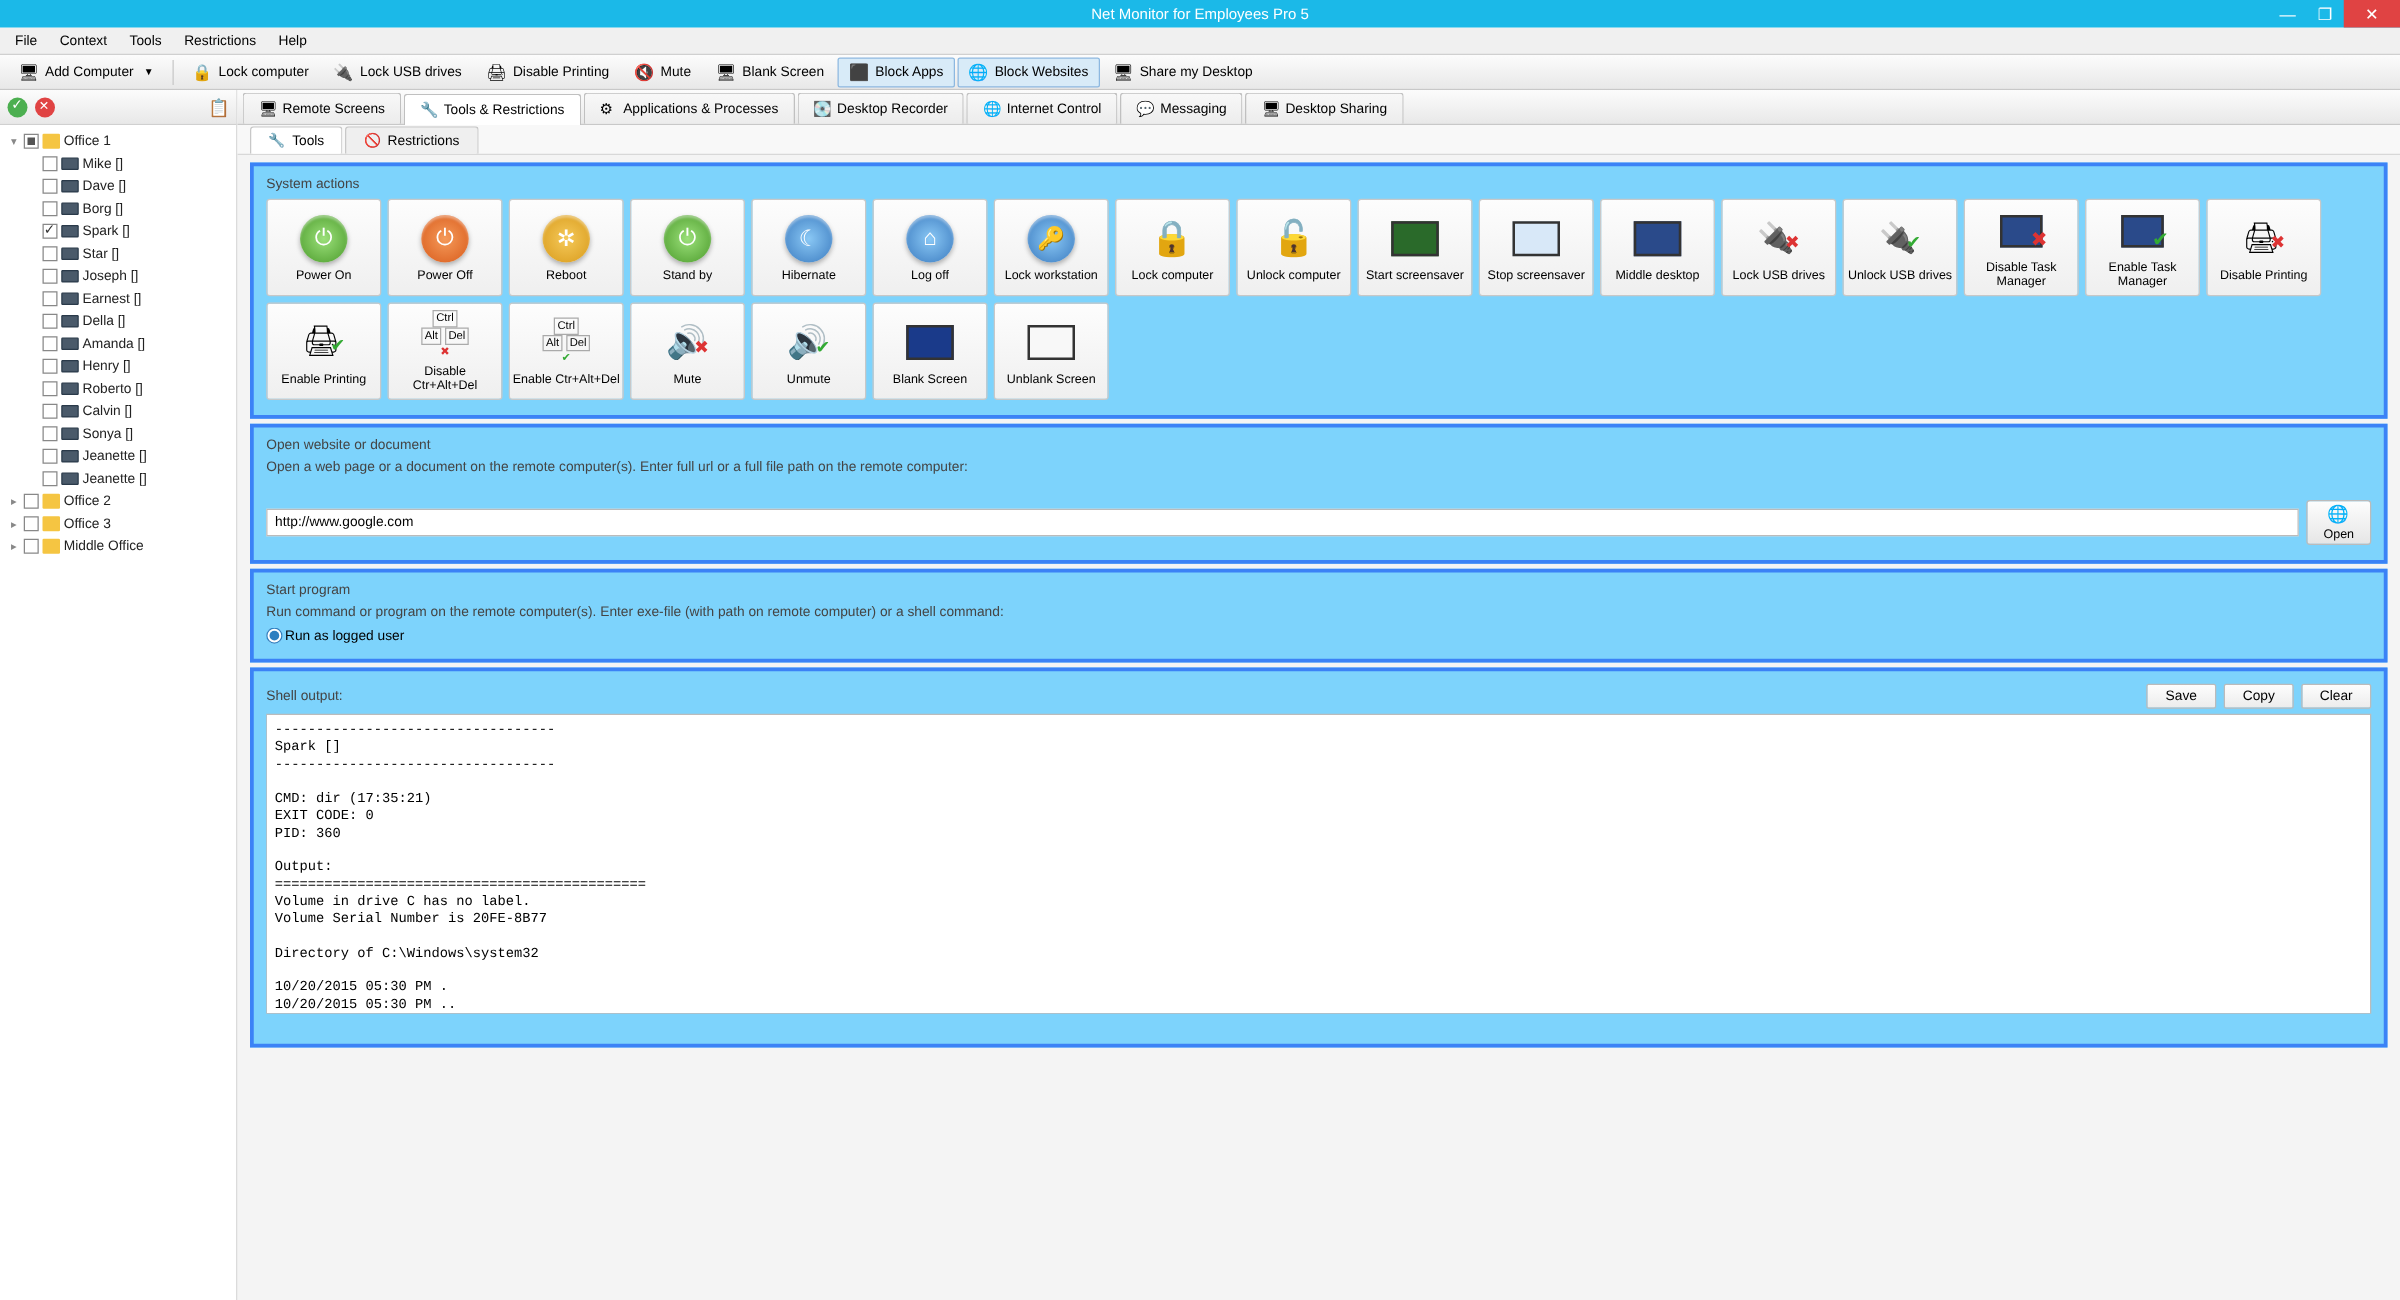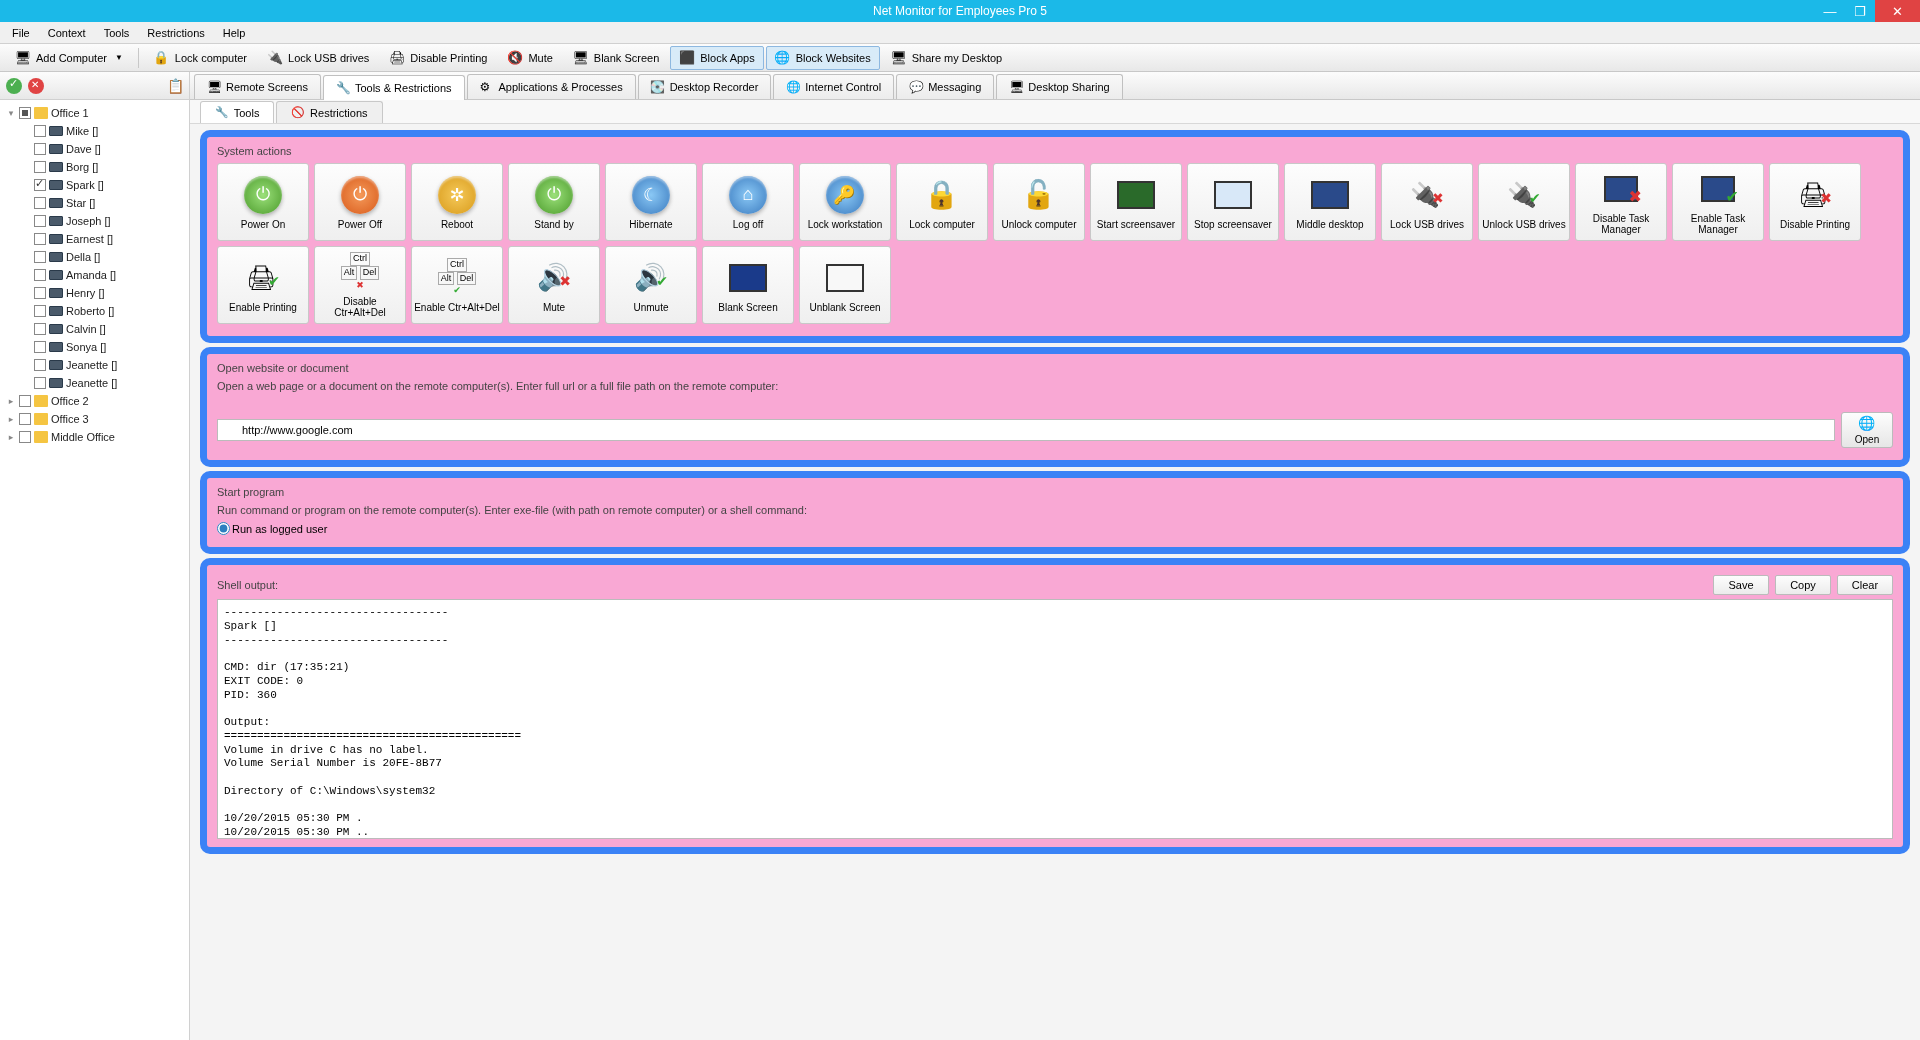--- a/index.html
+++ b/index.html
@@ -53,30 +53,30 @@
 .tabstrip { height:28px; background:linear-gradient(#fcfcfc,#e8e8e8); border-bottom:1px solid #c8c8c8; display:flex; align-items:flex-end; padding-left:4px; }
 .tab { display:flex; align-items:center; gap:5px; padding:5px 12px; border:1px solid #c0c0c0; border-bottom:none; background:linear-gradient(#f8f8f8,#ececec); margin-right:2px; border-radius:3px 3px 0 0; font-size:11px; cursor:default; }
 .tab.active { background:#fff; position:relative; top:1px; }
 .tab .ticon { width:14px; height:14px; font-size:12px; }
 
 .subtabstrip { height:24px; background:#f8f8f8; border-bottom:1px solid #d8d8d8; display:flex; align-items:flex-end; padding:4px 10px 0 10px; }
 .subtab { padding:4px 14px; border:1px solid #c8c8c8; border-bottom:none; background:#efefef; border-radius:3px 3px 0 0; margin-right:2px; font-size:11px; display:flex; gap:5px; align-items:center; }
 .subtab.active { background:#fff; }
 
 .pane { flex:1; overflow:auto; padding:6px 10px 10px 10px; }
-.section { border:7px solid #3b82f6; border-radius:10px; padding:8px 10px 12px 10px; background:#f9a8d4; margin-bottom:4px; }
+.section { border:3px solid #3b82f6; border-radius:0; padding:8px 10px 12px 10px; background:#7dd3fc; margin-bottom:4px; }
 .sectitle { font-size:11px; color:#444; margin-bottom:6px; }
 
 .actgrid { display:flex; flex-wrap:wrap; gap:5px; }
 .actbtn { width:92px; height:78px; background:linear-gradient(#fdfdfd,#efefef); border:1px solid #c8c8c8; border-radius:3px; display:flex; flex-direction:column; align-items:center; justify-content:center; gap:4px; cursor:default; font-size:10px; text-align:center; padding:4px 2px; }
 .actbtn .aicon { width:40px; height:40px; display:flex; align-items:center; justify-content:center; }
 .actbtn .albl { line-height:1.1; }
 
 .inputrow { display:flex; gap:6px; align-items:center; margin-top:4px; }
-.inputrow input[type=text] { flex:1; height:22px; border:1px solid #bbb; padding:0 24px; font-size:11px; background:#fff; }
+.inputrow input[type=text] { flex:1; height:22px; border:1px solid #bbb; padding:0 6px; font-size:11px; background:#fff; }
 .bigbtn { width:52px; height:36px; background:linear-gradient(#fdfdfd,#e6e6e6); border:1px solid #bbb; border-radius:3px; display:flex; flex-direction:column; align-items:center; justify-content:center; font-size:10px; gap:1px; }
 .bigbtn .bicon { width:18px; height:18px; font-size:14px; }
 
 .radio { display:flex; align-items:center; gap:2px; margin-top:6px; font-size:11px; }
 .radio input { accent-color:#2d7fc0; }
 
 .shellhead { display:flex; align-items:center; margin-top:2px; }
 .shellhead .btns { margin-left:auto; display:flex; gap:6px; }
 .sbtn { width:56px; height:20px; background:linear-gradient(#fdfdfd,#ececec); border:1px solid #bbb; border-radius:2px; font-size:11px; }
 
@@ -471,21 +471,21 @@
 
       <div class="section">
         <div class="sectitle">Start program</div>
         <div style="font-size:11px;color:#444;margin-bottom:4px">Run command or program on the remote computer(s). Enter exe-file (with path on remote computer) or a shell command:</div>
         <label class="radio">
             <input type="radio" name="runas" checked="" style="">
             <span>Run as logged user</span>
           </label>
       </div>
 
-      <div class="section" style="padding-bottom:8px">
+      <div class="section" style="padding-bottom:24px">
         <div class="shellhead">
           <div class="sectitle" style="margin:0">Shell output:</div>
           <div class="btns">
             <button class="sbtn">Save</button>
             <button class="sbtn">Copy</button>
             <button class="sbtn">Clear</button>
           </div>
         </div>
         <div class="shellout">----------------------------------
 Spark []

